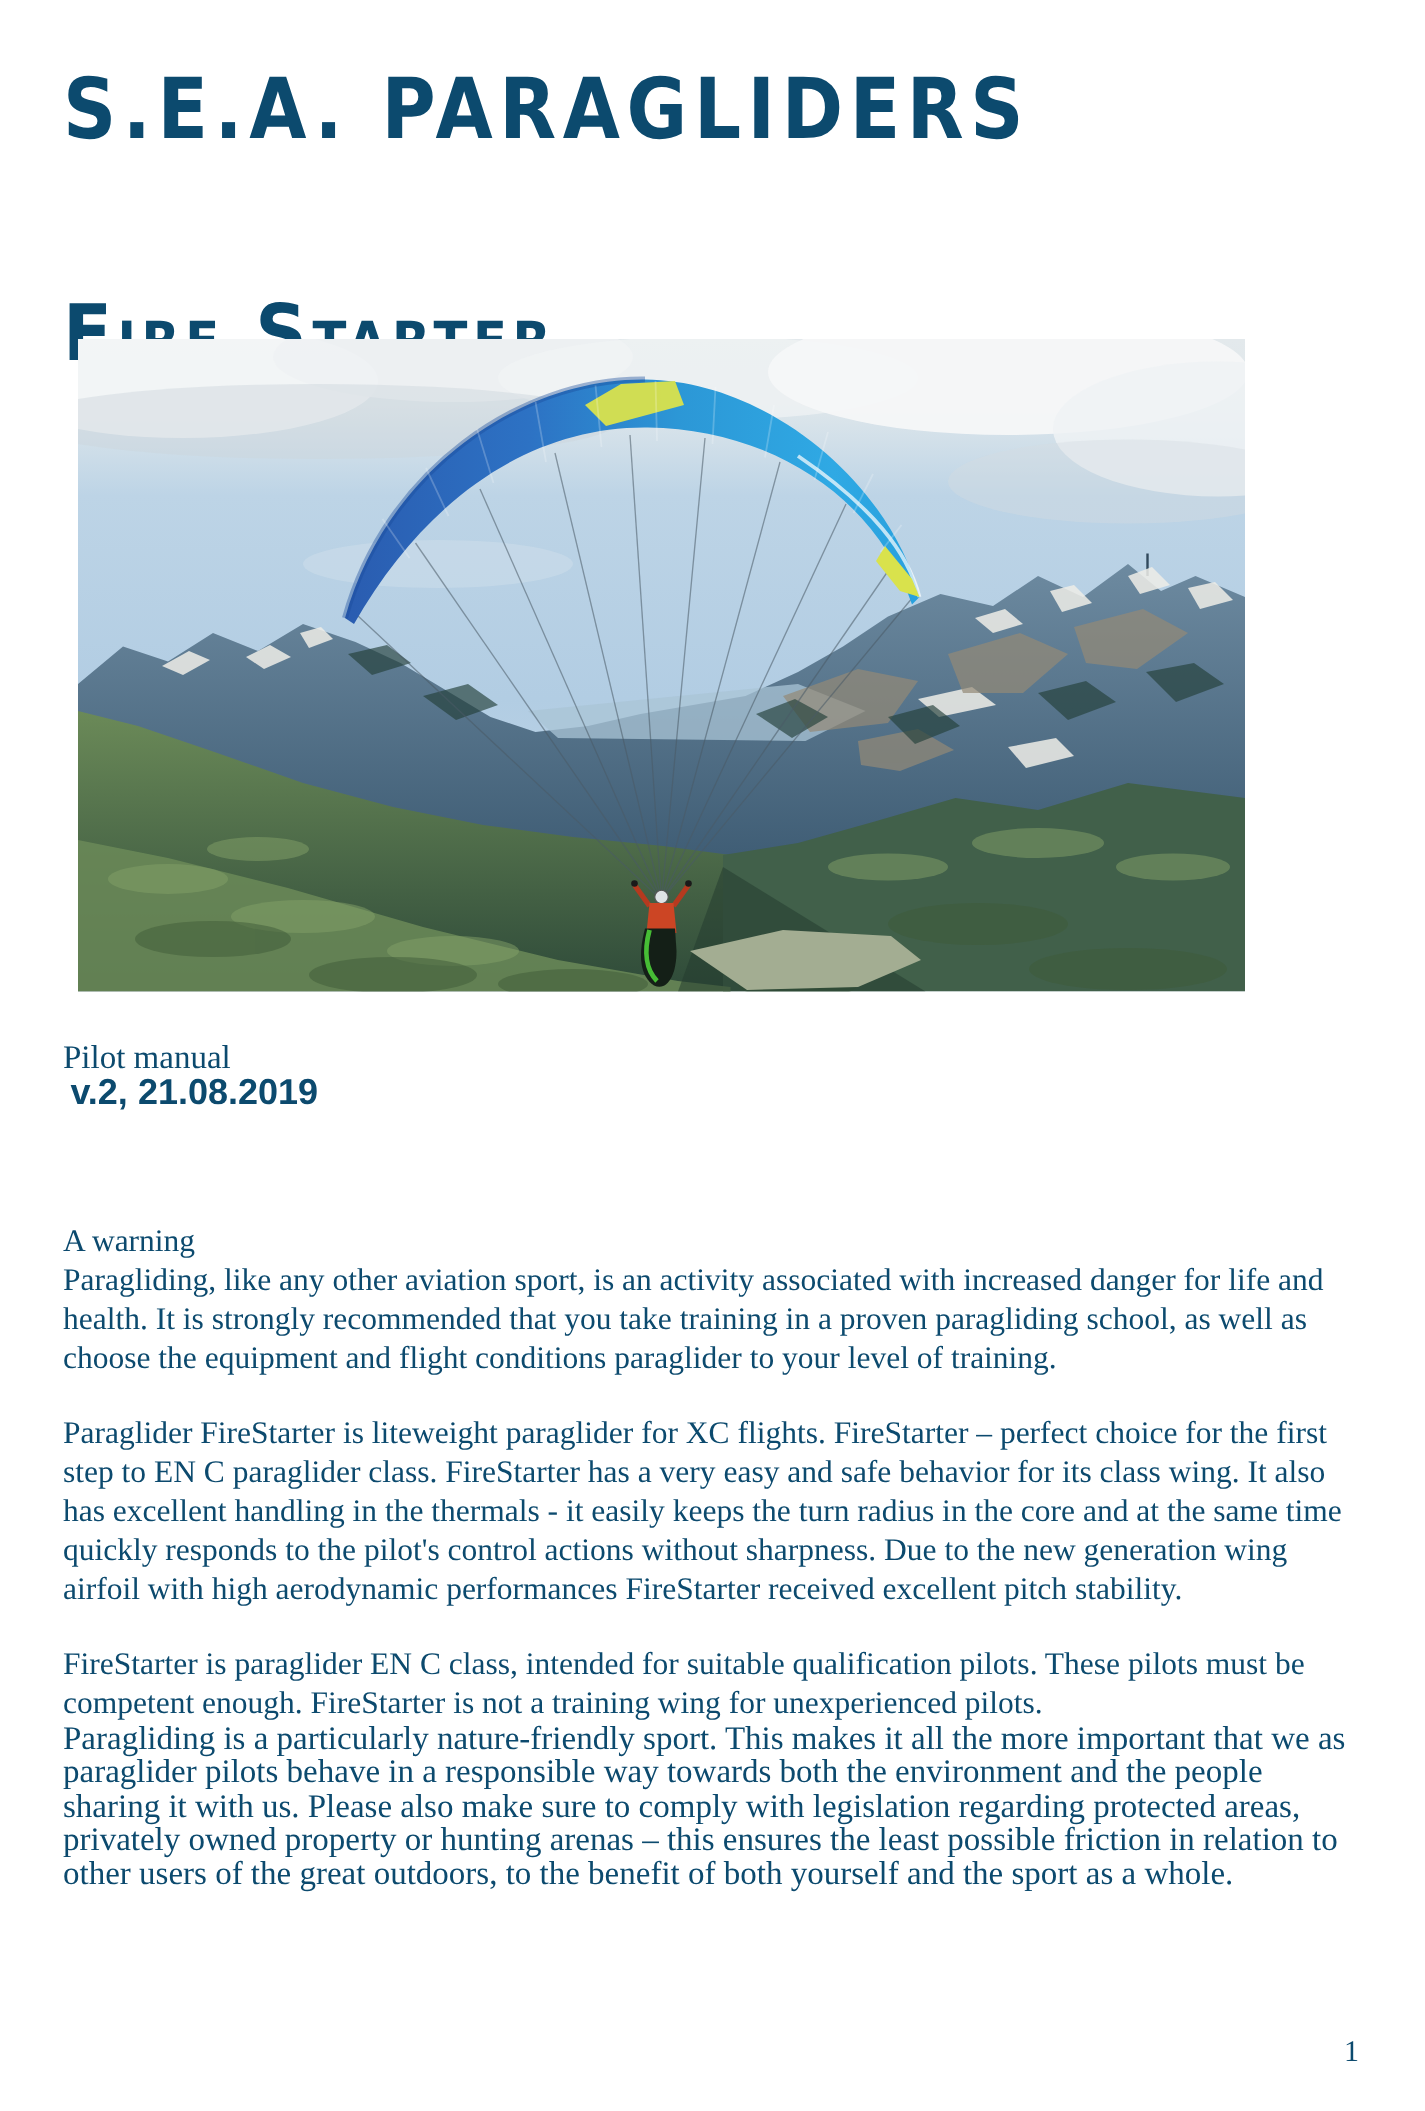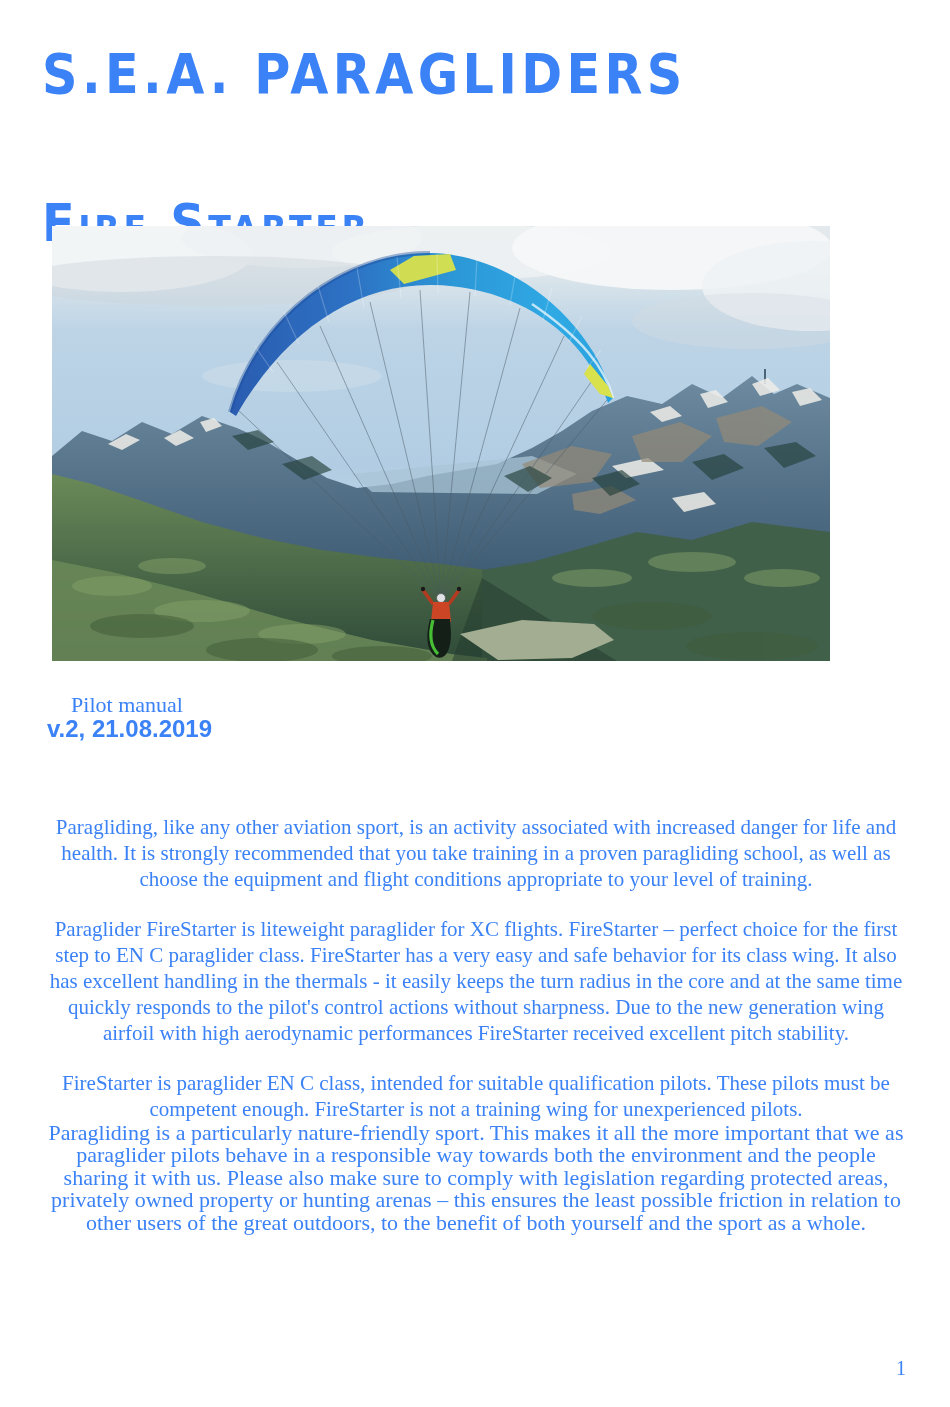--- a/index.html
+++ b/index.html
@@ -1,23 +1,22 @@
 <!DOCTYPE html>
 <html><head>
 <meta charset="utf-8">
 <style>
   html,body{margin:0;padding:0;background:#ffffff;}
   .page{
     position:relative;
     width:950px;height:1407px;
     background:#ffffff;
     font-family:"Liberation Serif", serif;
-    color:#3b82f6;
+    color:#0c4a6e;
     overflow:hidden;
-    text-align:center;
   }
   .brand-title{
     position:absolute;left:42px;top:6px;
     font-family:"DejaVu Sans", sans-serif;
     font-weight:bold;font-size:56px;line-height:60px;
     letter-spacing:5px;white-space:nowrap;
     transform:scaleX(0.88);transform-origin:0 0;
   }
   .product-title{
     position:absolute;left:42px;top:152px;
@@ -219,21 +218,22 @@
       </g>
     </svg>
   </div>
 
   <div class="manual-info">
     <p class="manual-title">Pilot manual</p>
     <p class="manual-version">v.2, 21.08.2019</p>
   </div>
 
   <div class="content">
-    <p>Paragliding, like any other aviation sport, is an activity associated with increased danger for life and health. It is strongly recommended that you take training in a proven paragliding school, as well as choose the equipment and flight conditions appropriate to your level of training.</p>
+    <p>A warning</p>
+    <p>Paragliding, like any other aviation sport, is an activity associated with increased danger for life and health. It is strongly recommended that you take training in a proven paragliding school, as well as choose the equipment and flight conditions paraglider to your level of training.</p>
     <p class="gap">Paraglider FireStarter is liteweight paraglider for XC flights. FireStarter – perfect choice for the first step to EN C paraglider class. FireStarter has a very easy and safe behavior for its class wing. It also has excellent handling in the thermals - it easily keeps the turn radius in the core and at the same time quickly responds to the pilot's control actions without sharpness. Due to the new generation wing airfoil with high aerodynamic performances FireStarter received excellent pitch stability.</p>
     <p class="gap">FireStarter is paraglider EN C class, intended for suitable qualification pilots. These pilots must be competent enough. FireStarter is not a training wing for unexperienced pilots.</p>
     <p class="small">Paragliding is a particularly nature-friendly sport. This makes it all the more important that we as paraglider pilots behave in a responsible way towards both the environment and the people sharing it with us. Please also make sure to comply with legislation regarding protected areas, privately owned property or hunting arenas – this ensures the least possible friction in relation to other users of the great outdoors, to the benefit of both yourself and the sport as a whole.</p>
   </div>
 
   <div class="page-number">1</div>
 
 </div>
 
 </body></html>

